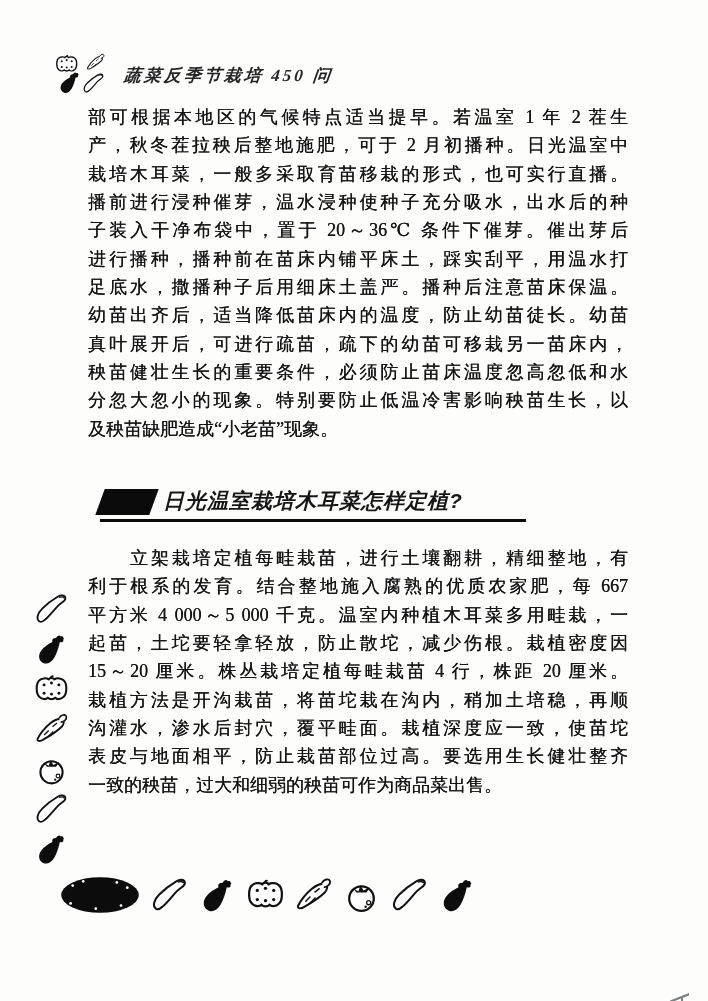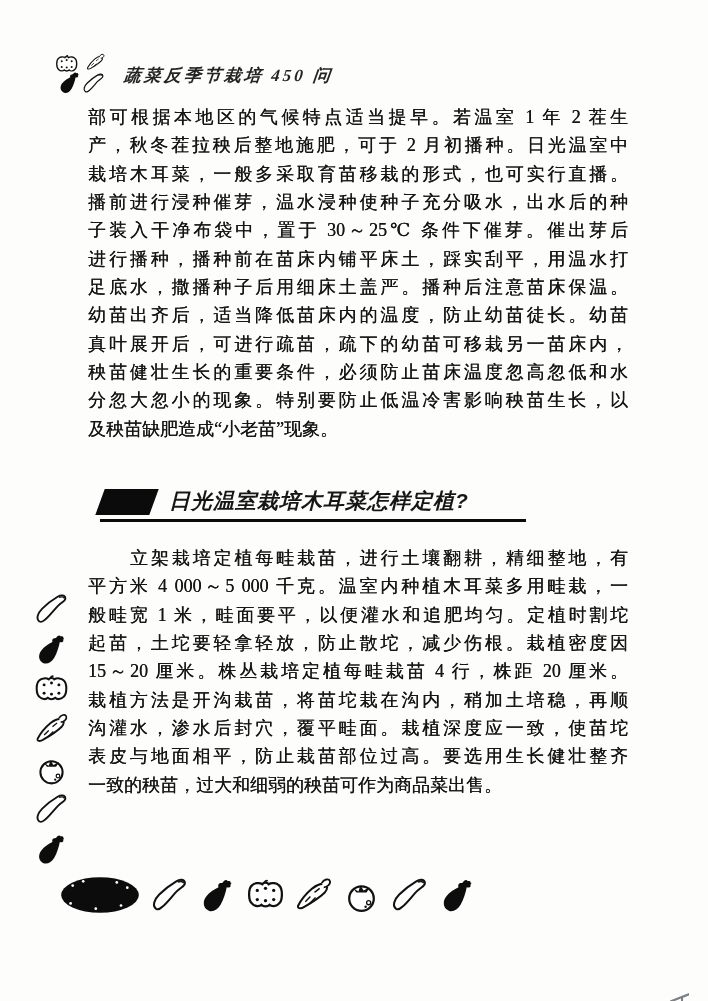--- a/index.html
+++ b/index.html
@@ -28,21 +28,21 @@
   .line.indent{text-indent:42px;}
   
   .qheading{
     position:absolute;left:100px;top:486px;width:426px;height:33px;
     border-bottom:3px solid #0b0b0b;display:flex;align-items:flex-start;gap:9px;
   }
   .qmark{width:54px;height:26px;background:#0b0b0b;transform:skewX(-20deg);margin-top:3px;flex:none;}
   .qtext{
     font-family:"Liberation Sans","DejaVu Sans",sans-serif;
     font-size:21px;font-weight:700;font-style:italic;letter-spacing:1px;
-    white-space:nowrap;line-height:30px;margin-left:6px;
+    white-space:nowrap;line-height:30px;
   }
   
   .margin-col{position:absolute;left:33px;top:591px;display:flex;flex-direction:column;gap:3px;}
   .margin-col .veg{width:37px;height:37px;}
   .footer-row{position:absolute;left:58px;top:872px;display:flex;align-items:center;gap:7px;}
   .footer-row .veg{width:41px;height:41px;}
   .footer-row .melon-icon{width:84px;height:46px;}
   
   .watermark{
     position:absolute;right:12px;bottom:10px;
@@ -107,39 +107,39 @@
       <use href="#cucumber-icon" x="26" y="20" width="30" height="26"></use>
     </svg>
     <div class="book-title">蔬菜反季节栽培 450 问</div>
   </div>
 
   <div class="para" id="para1">
     <div class="line">部可根据本地区的气候特点适当提早。若温室 1 年 2 茬生</div>
     <div class="line">产，秋冬茬拉秧后整地施肥，可于 2 月初播种。日光温室中</div>
     <div class="line">栽培木耳菜，一般多采取育苗移栽的形式，也可实行直播。</div>
     <div class="line">播前进行浸种催芽，温水浸种使种子充分吸水，出水后的种</div>
-    <div class="line">子装入干净布袋中，置于 30～25℃ 条件下催芽。催出芽后</div>
+    <div class="line">子装入干净布袋中，置于 20～36℃ 条件下催芽。催出芽后</div>
     <div class="line">进行播种，播种前在苗床内铺平床土，踩实刮平，用温水打</div>
     <div class="line">足底水，撒播种子后用细床土盖严。播种后注意苗床保温。</div>
     <div class="line">幼苗出齐后，适当降低苗床内的温度，防止幼苗徒长。幼苗</div>
     <div class="line">真叶展开后，可进行疏苗，疏下的幼苗可移栽另一苗床内，</div>
     <div class="line">秧苗健壮生长的重要条件，必须防止苗床温度忽高忽低和水</div>
     <div class="line">分忽大忽小的现象。特别要防止低温冷害影响秧苗生长，以</div>
     <div class="line short">及秧苗缺肥造成“小老苗”现象。</div>
   </div>
 
   <div class="qheading">
     <div class="qmark"></div>
     <div class="qtext">日光温室栽培木耳菜怎样定植?</div>
   </div>
 
   <div class="para" id="para2">
     <div class="line indent">立架栽培定植每畦栽苗，进行土壤翻耕，精细整地，有</div>
+    <div class="line">利于根系的发育。结合整地施入腐熟的优质农家肥，每 667</div>
     <div class="line">平方米 4 000～5 000 千克。温室内种植木耳菜多用畦栽，一</div>
-    <div class="line">般畦宽 1 米，畦面要平，以便灌水和追肥均匀。定植时割坨</div>
     <div class="line">起苗，土坨要轻拿轻放，防止散坨，减少伤根。栽植密度因</div>
     <div class="line">15～20 厘米。株丛栽培定植每畦栽苗 4 行，株距 20 厘米。</div>
     <div class="line">栽植方法是开沟栽苗，将苗坨栽在沟内，稍加土培稳，再顺</div>
     <div class="line">沟灌水，渗水后封穴，覆平畦面。栽植深度应一致，使苗坨</div>
     <div class="line">表皮与地面相平，防止栽苗部位过高。要选用生长健壮整齐</div>
     <div class="line short">一致的秧苗，过大和细弱的秧苗可作为商品菜出售。</div>
   </div>
 
   <div class="margin-col">
       <svg class="veg cucumber-icon">

